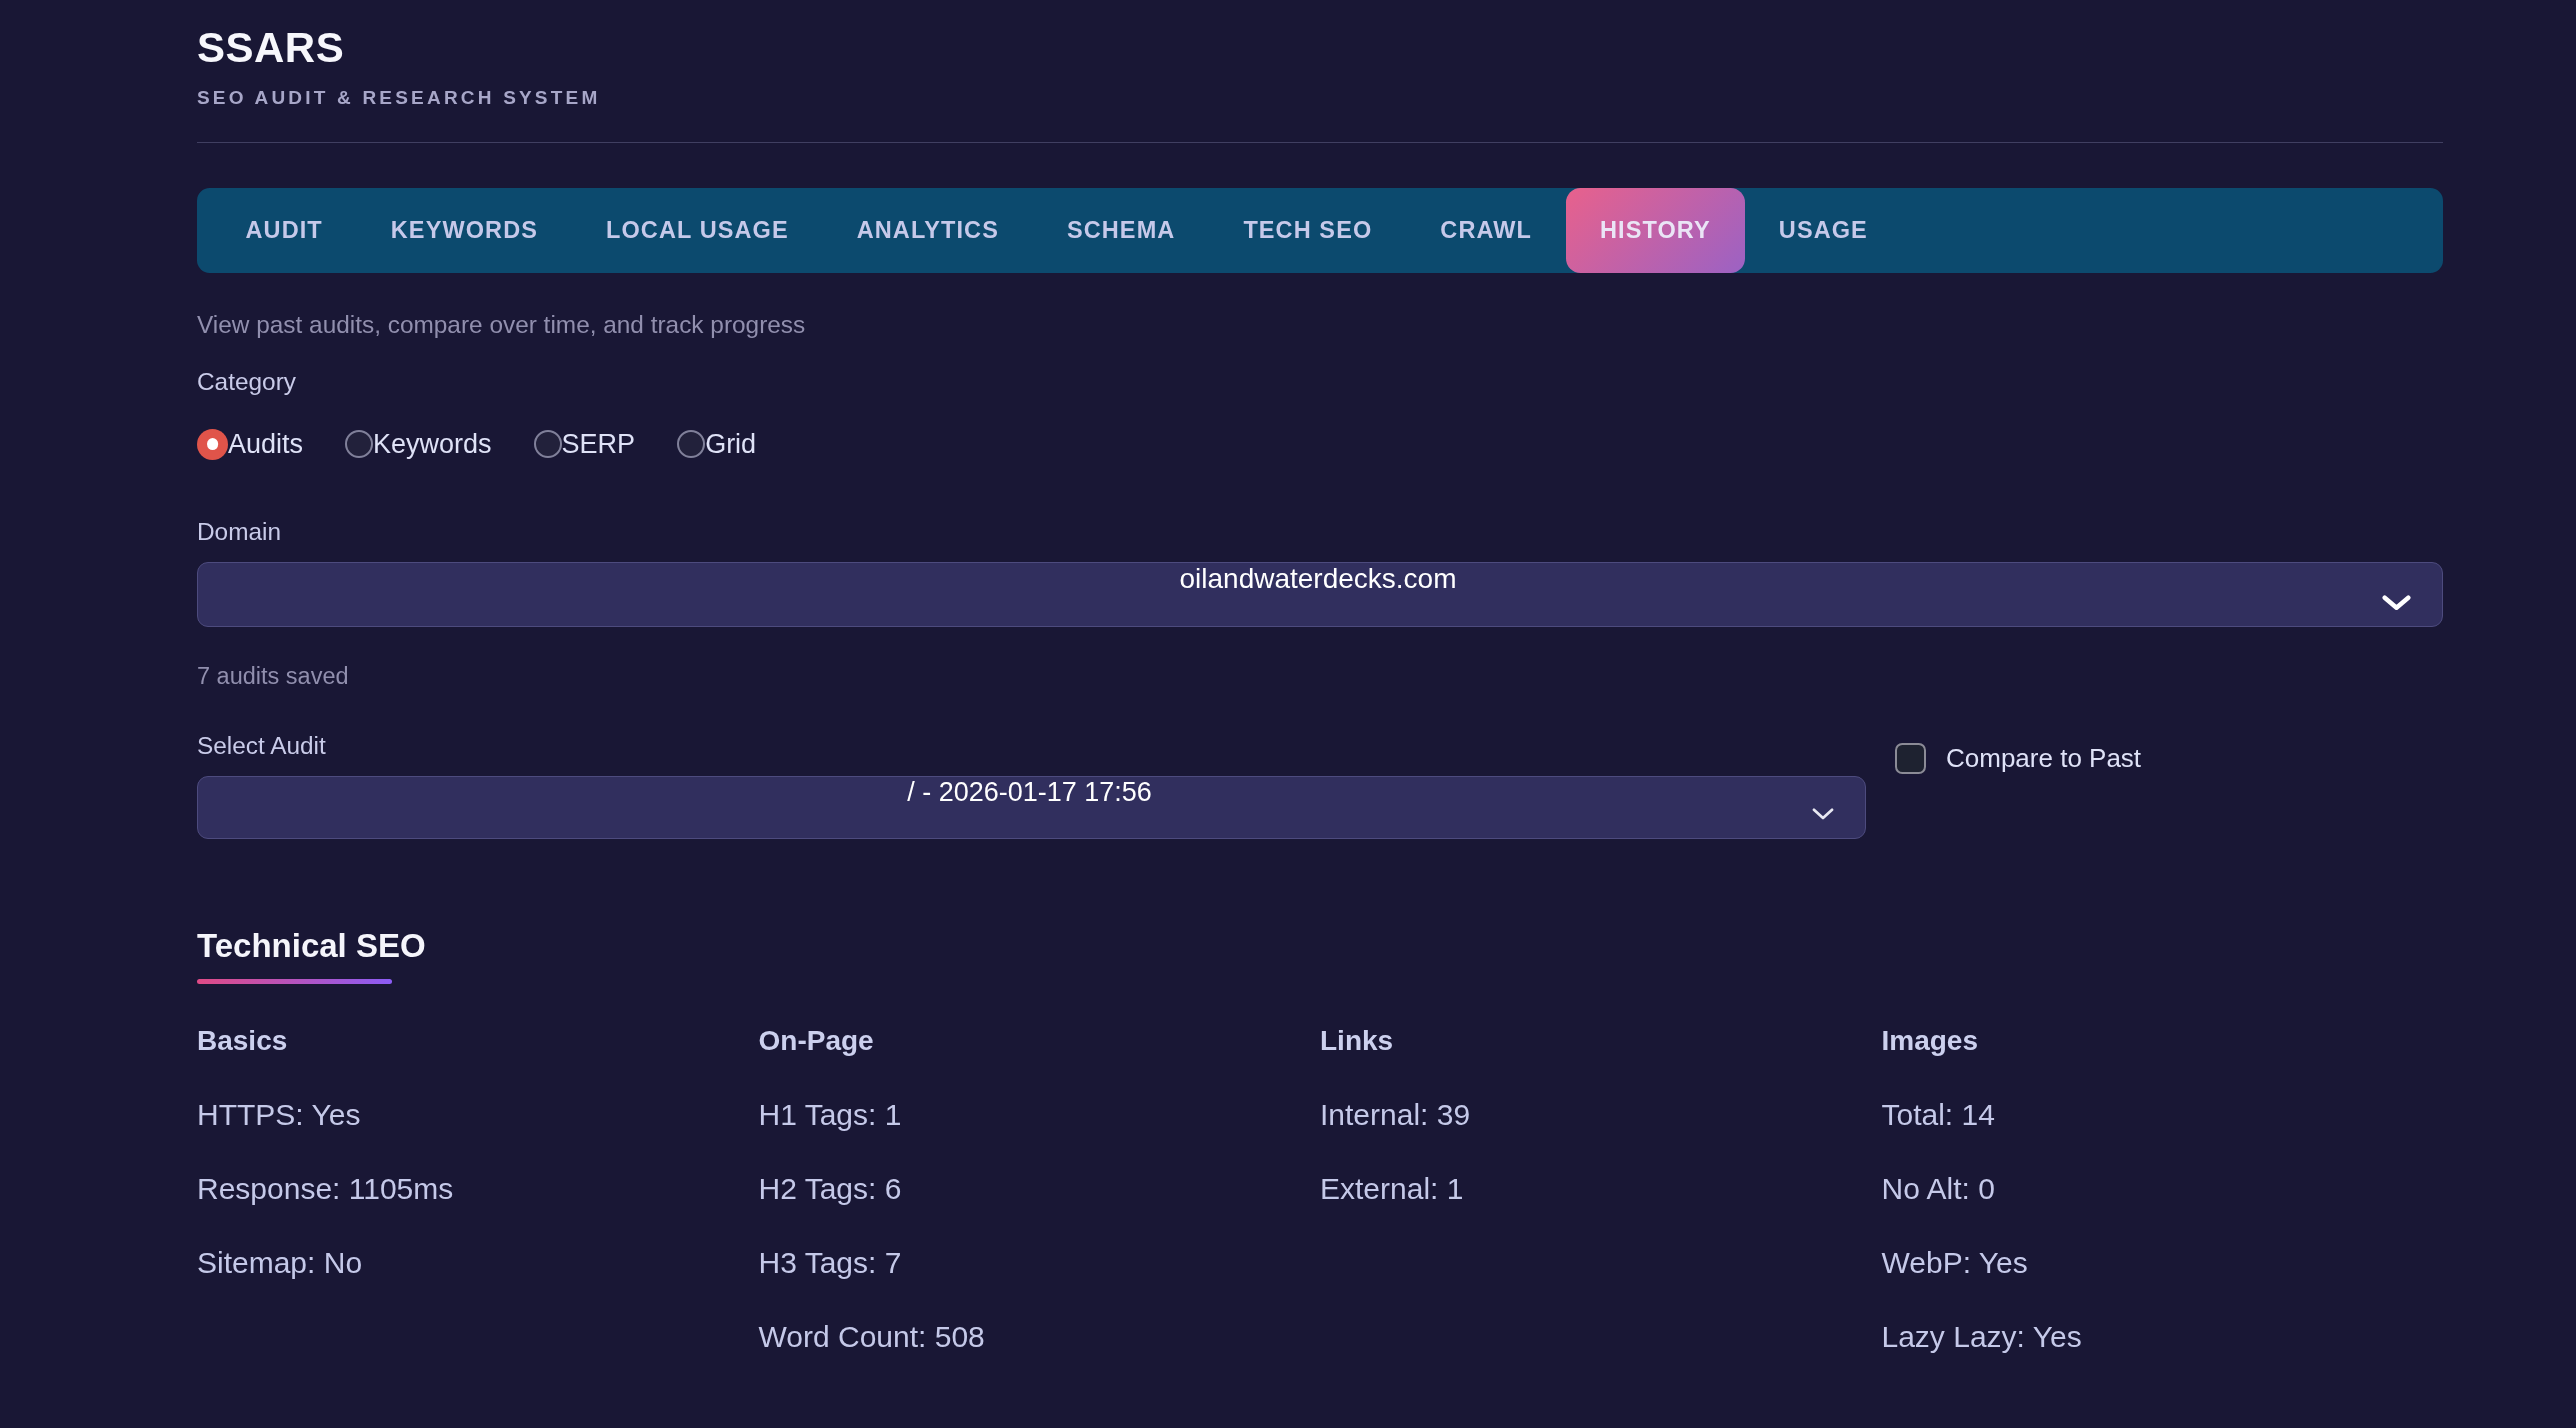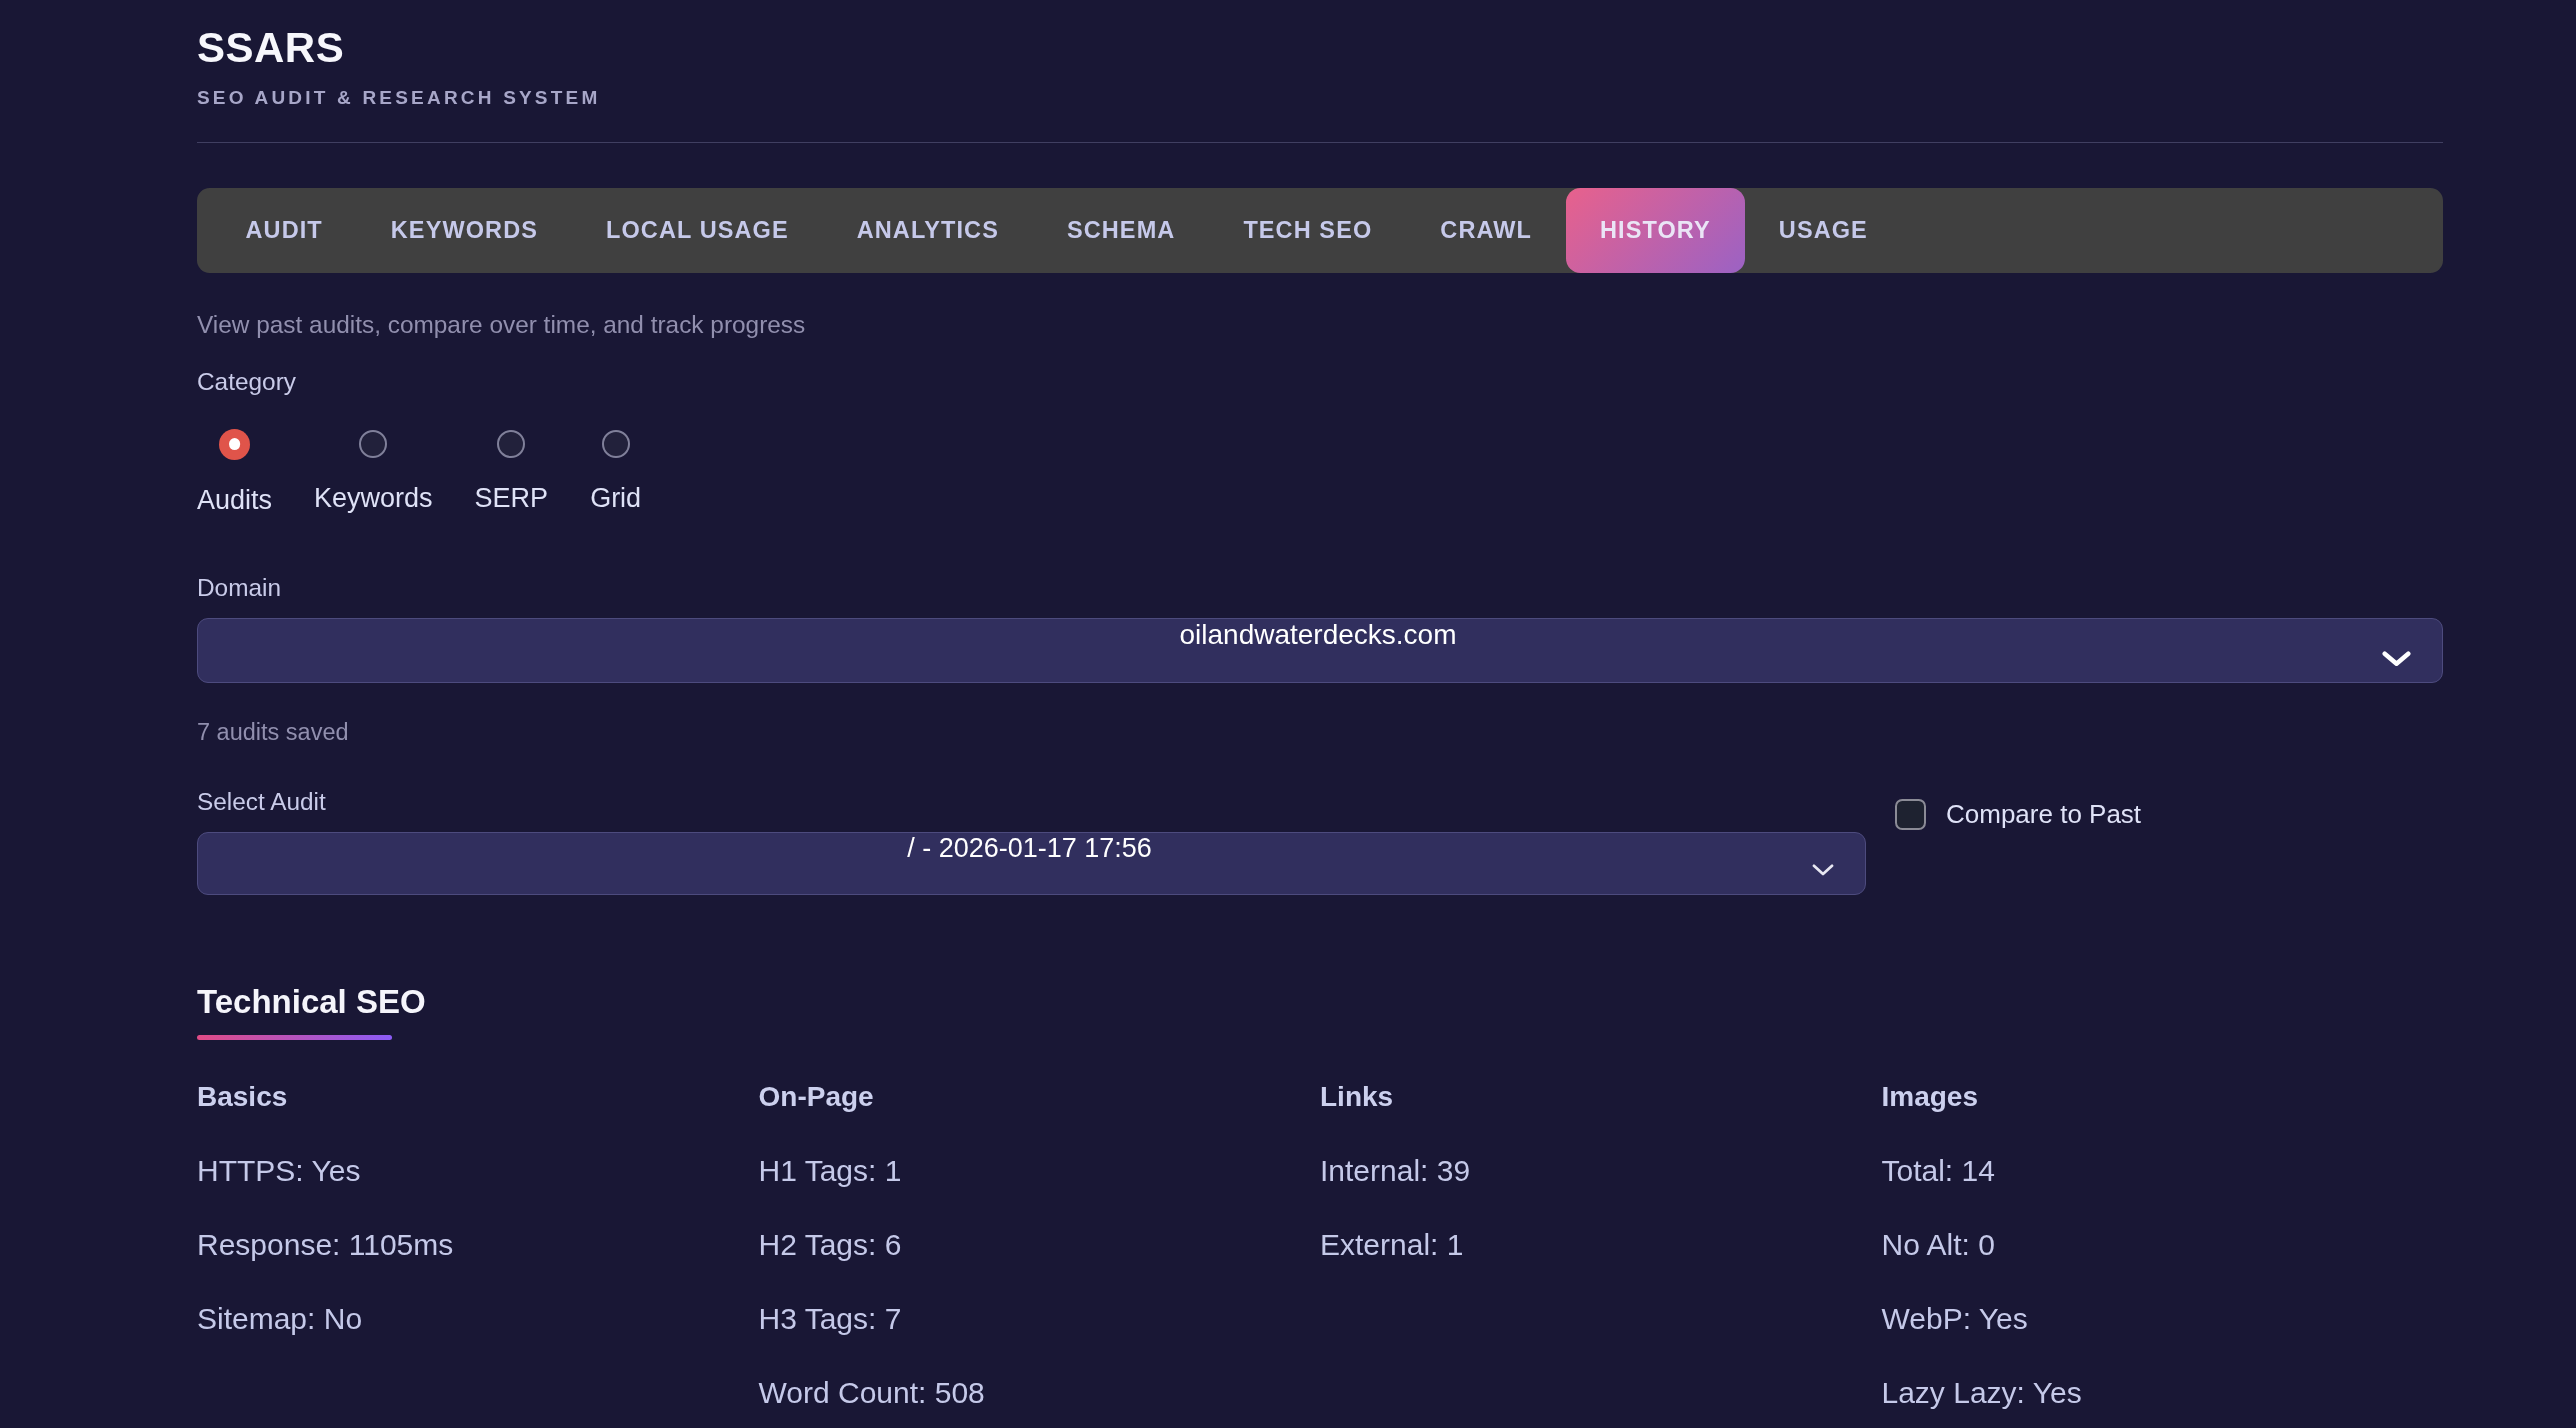--- a/index.html
+++ b/index.html
@@ -16,41 +16,41 @@
     font-size: 42px; font-weight: 800; color: #f7f7fc; letter-spacing: 0.5px;
   }
   .app-subtitle {
     margin-top: 15.4px; font-size: 19px; font-weight: 600;
     letter-spacing: 3.2px; color: #a7a6c8;
   }
   .divider { margin-top: 33px; border-top: 1.8px solid rgba(150,150,190,0.32); }
 
   
   .tabbar {
-    margin-top: 45px; height: 85px; background: #404040; border-radius: 12.7px;
+    margin-top: 45px; height: 85px; background: #0c4a6e; border-radius: 12.7px;
     display: flex; align-items: center; padding: 0 14.5px;
   }
   .tab {
     height: 85px; padding: 0 34px; border: none; background: transparent;
     font-family: inherit; font-size: 23.5px; font-weight: 600; letter-spacing: 1.1px;
     color: #c6c9ea; border-radius: 14.5px; cursor: pointer;
   }
   .tab.active {
     background: linear-gradient(135deg, #e8618c 0%, #9b62c4 100%);
     color: #eae5f6;
   }
 
   
   .desc { margin-top: 38px; font-size: 24.4px; color: #918fae; }
   .field-label { font-size: 24.4px; color: #c9cbe9; }
   .category-label { margin-top: 29px; }
 
   
   .radio-row { margin-top: 33px; display: flex; align-items: center; gap: 42px; }
-  .radio-option { display: flex; align-items: center; gap: 25px; cursor: pointer; flex-direction: column; }
+  .radio-option { display: flex; align-items: center; gap: 0; cursor: pointer; }
   .radio {
     width: 28px; height: 28px; border-radius: 50%;
     border: 2.7px solid #80809a; background: #22213b; display: inline-block; position: relative;
   }
   .radio.checked { border: none; background: #e0544a; width: 31px; height: 31px; }
   .radio.checked::after {
     content: ""; position: absolute; left: 50%; top: 50%;
     width: 11.8px; height: 11.8px; border-radius: 50%; background: #ffffff;
     transform: translate(-50%, -50%);
   }

